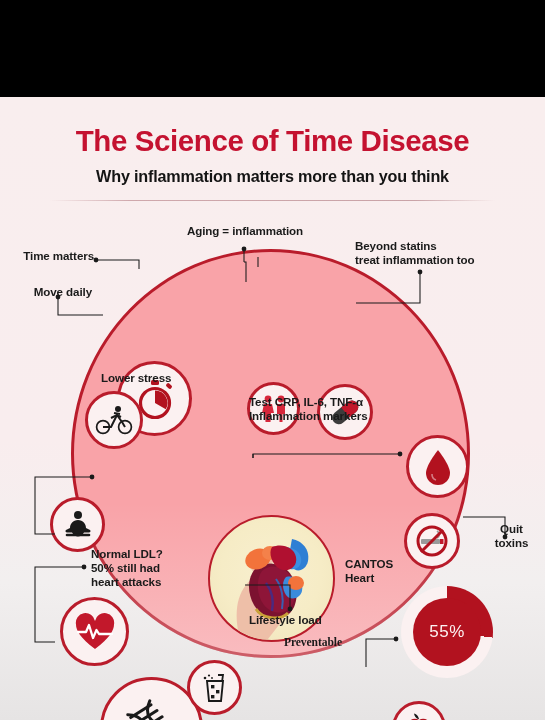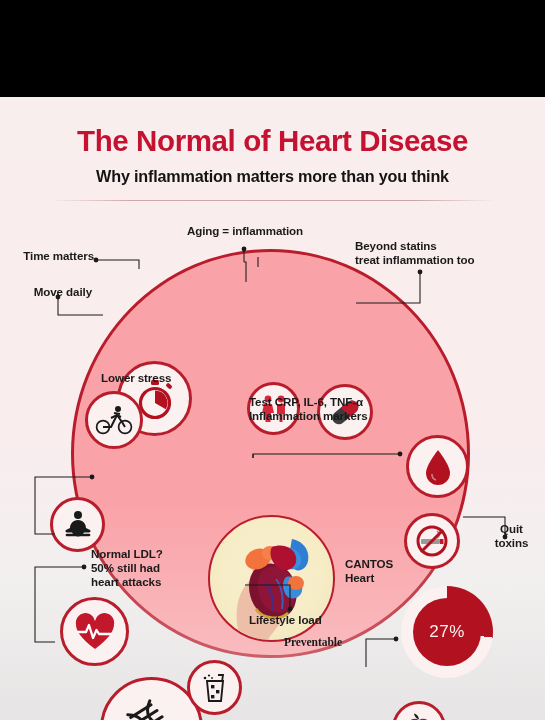--- a/index.html
+++ b/index.html
@@ -113,21 +113,21 @@
 </style>
 </head>
 <body>
 
 <div id="page">
 
   <div id="topbar"></div>
 
   <div id="canvas">
 
-    <div class="title">The Normal of Heart Disease</div>
+    <div class="title">The Science of Time Disease</div>
     <div class="subtitle">Why inflammation matters more than you think</div>
     <div class="rule"></div>
 
     <div id="ring"></div>
 
     <svg id="leaders" viewBox="0 0 545 623">
 
       <path d="M139 172 L139 163 L96 163"></path>
         <circle class="dot" cx="96" cy="163" r="2.4"></circle>
 
@@ -300,21 +300,21 @@
     </div>
 
     <div class="bub" style="left:392px; top:604px; width:54px; height:54px;">
       <svg width="28" height="30" viewBox="0 0 28 30">
         <path d="M14 6 c-1 -4 -3 -5 -5 -5.5 c0.5 3 2 4.5 4 5.5 Z" fill="#1A1A1A"></path>
         <path d="M14 7 C9 4 2 7 2 14 C2 21 7 27 11 27 c1.6 0 2 -1 3 -1 s1.4 1 3 1 c4 0 9 -6 9 -13 C26 7 19 4 14 7 Z" fill="#B2121F"></path>
       </svg>
     </div>
 
     <div id="donut27">
-      <div class="inner">27%</div>
+      <div class="inner">55%</div>
     </div>
 
     <div class="lab r" style="left:16px;  top:152px; width:78px;">Time matters</div>
     <div class="lab r" style="left:6px;   top:188px; width:86px;">Move daily</div>
     <div class="lab c" style="left:175px; top:127px; width:140px;">Aging = inflammation</div>
     <div class="lab" style="left:355px; top:142px; width:175px;">Beyond statins
 treat inflammation too</div>
     <div class="lab" style="left:249px; top:265px; width:170px;margin-top:33px;">Test CRP, IL-6, TNF-α
 Inflammation markers</div>
     <div class="lab c" style="left:484px; top:425px; width:55px;">Quit

